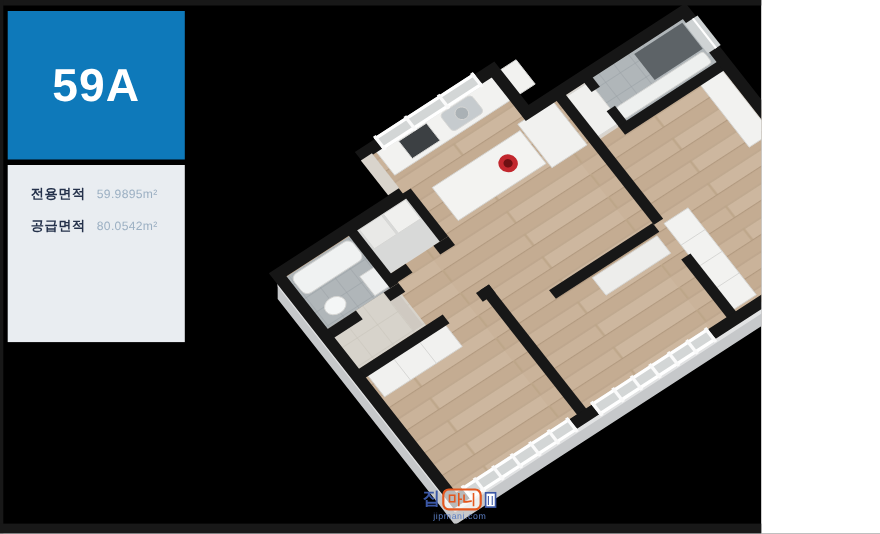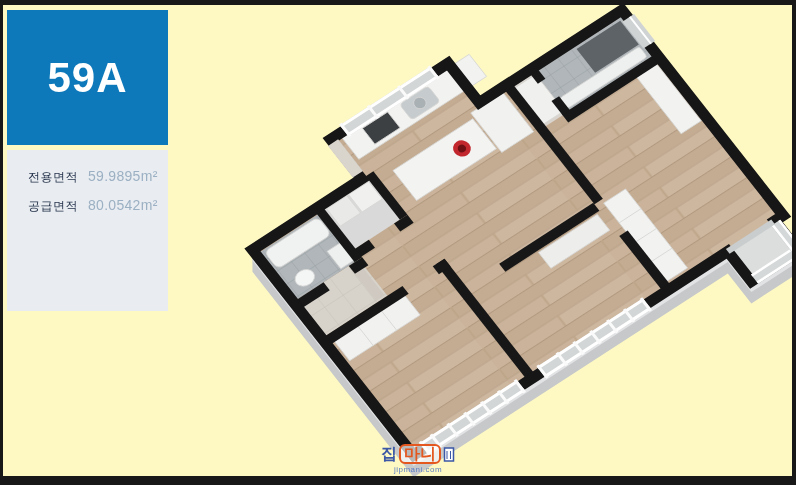--- a/index.html
+++ b/index.html
@@ -1,40 +1,40 @@
 <!DOCTYPE html>
 <html style="--accent-blue: #0e79ba; --panel-bg: #e9edf1; --label-text: #25324b; --value-text: #9cb0c3; --frame-black: #181818; --wm-blue: #3b57a5; --wm-orange: #e4571f;"><head>
 <meta charset="utf-8">
 <style>
   html,body{margin:0;padding:0;background:#ffffff;}
-  #stage{position:relative;width:796px;height:485px;background:#fef9c3;overflow:hidden;
+  #stage{position:relative;width:692px;height:485px;background:#000000;overflow:hidden;
          font-family:"Liberation Sans","DejaVu Sans",sans-serif;}
   
   .frame{position:absolute;background:var(--frame-black);z-index:30;}
   .frame.top{left:0;top:0;width:800px;height:5px;}
   .frame.bottom{left:0;top:476px;width:800px;height:9px;}
   .frame.left{left:0;top:0;width:3px;height:485px;}
   .frame.right{left:792px;top:0;width:8px;height:485px;}
   
   .unitbox{position:absolute;left:7px;top:10px;width:161px;height:135px;
            background:var(--accent-blue);display:flex;align-items:center;justify-content:center;}
   .unitbox .code{color:#ffffff;font-size:42px;font-weight:bold;letter-spacing:1px;}
   .panel{position:absolute;left:7px;top:150px;width:161px;height:161px;
          background:var(--panel-bg);padding-top:18px;box-sizing:border-box;}
   .arow{display:flex;align-items:baseline;height:29px;padding-left:21px;}
-  .arow .lbl{width:60px;font-size:12px;font-weight:normal;color:var(--label-text);letter-spacing:.5px;}
-  .arow .val{font-size:14px;color:var(--value-text);letter-spacing:.3px;}
+  .arow .lbl{width:60px;font-size:12px;font-weight:bold;color:var(--label-text);letter-spacing:.5px;}
+  .arow .val{font-size:11px;color:var(--value-text);letter-spacing:.3px;}
   
   .planwrap{position:absolute;left:200px;top:0;width:600px;height:485px;z-index:1;}
   
   .wm{position:absolute;left:358px;top:444px;width:120px;z-index:5;text-align:center;}
   .wmrow{display:flex;align-items:center;justify-content:center;gap:2px;}
   .wm .jib{font-size:16px;font-weight:bold;color:var(--wm-blue);line-height:1;}
   .wm .mani{border:2px solid var(--wm-orange);border-radius:6px;padding:0 3px;
-            color:var(--wm-orange);font-weight:bold;font-size:16px;line-height:16px;background:rgba(255,255,255,.7);}
+            color:var(--wm-orange);font-weight:bold;font-size:13px;line-height:16px;background:rgba(255,255,255,.7);}
   .wm .url{display:block;font-size:8px;color:#5c7ec2;margin-top:1px;letter-spacing:.5px;}
 </style>
 </head>
 <body>
 
 <div id="stage">
 
   <div class="frame top"></div>
   <div class="frame left"></div>
   <div class="frame right"></div>

